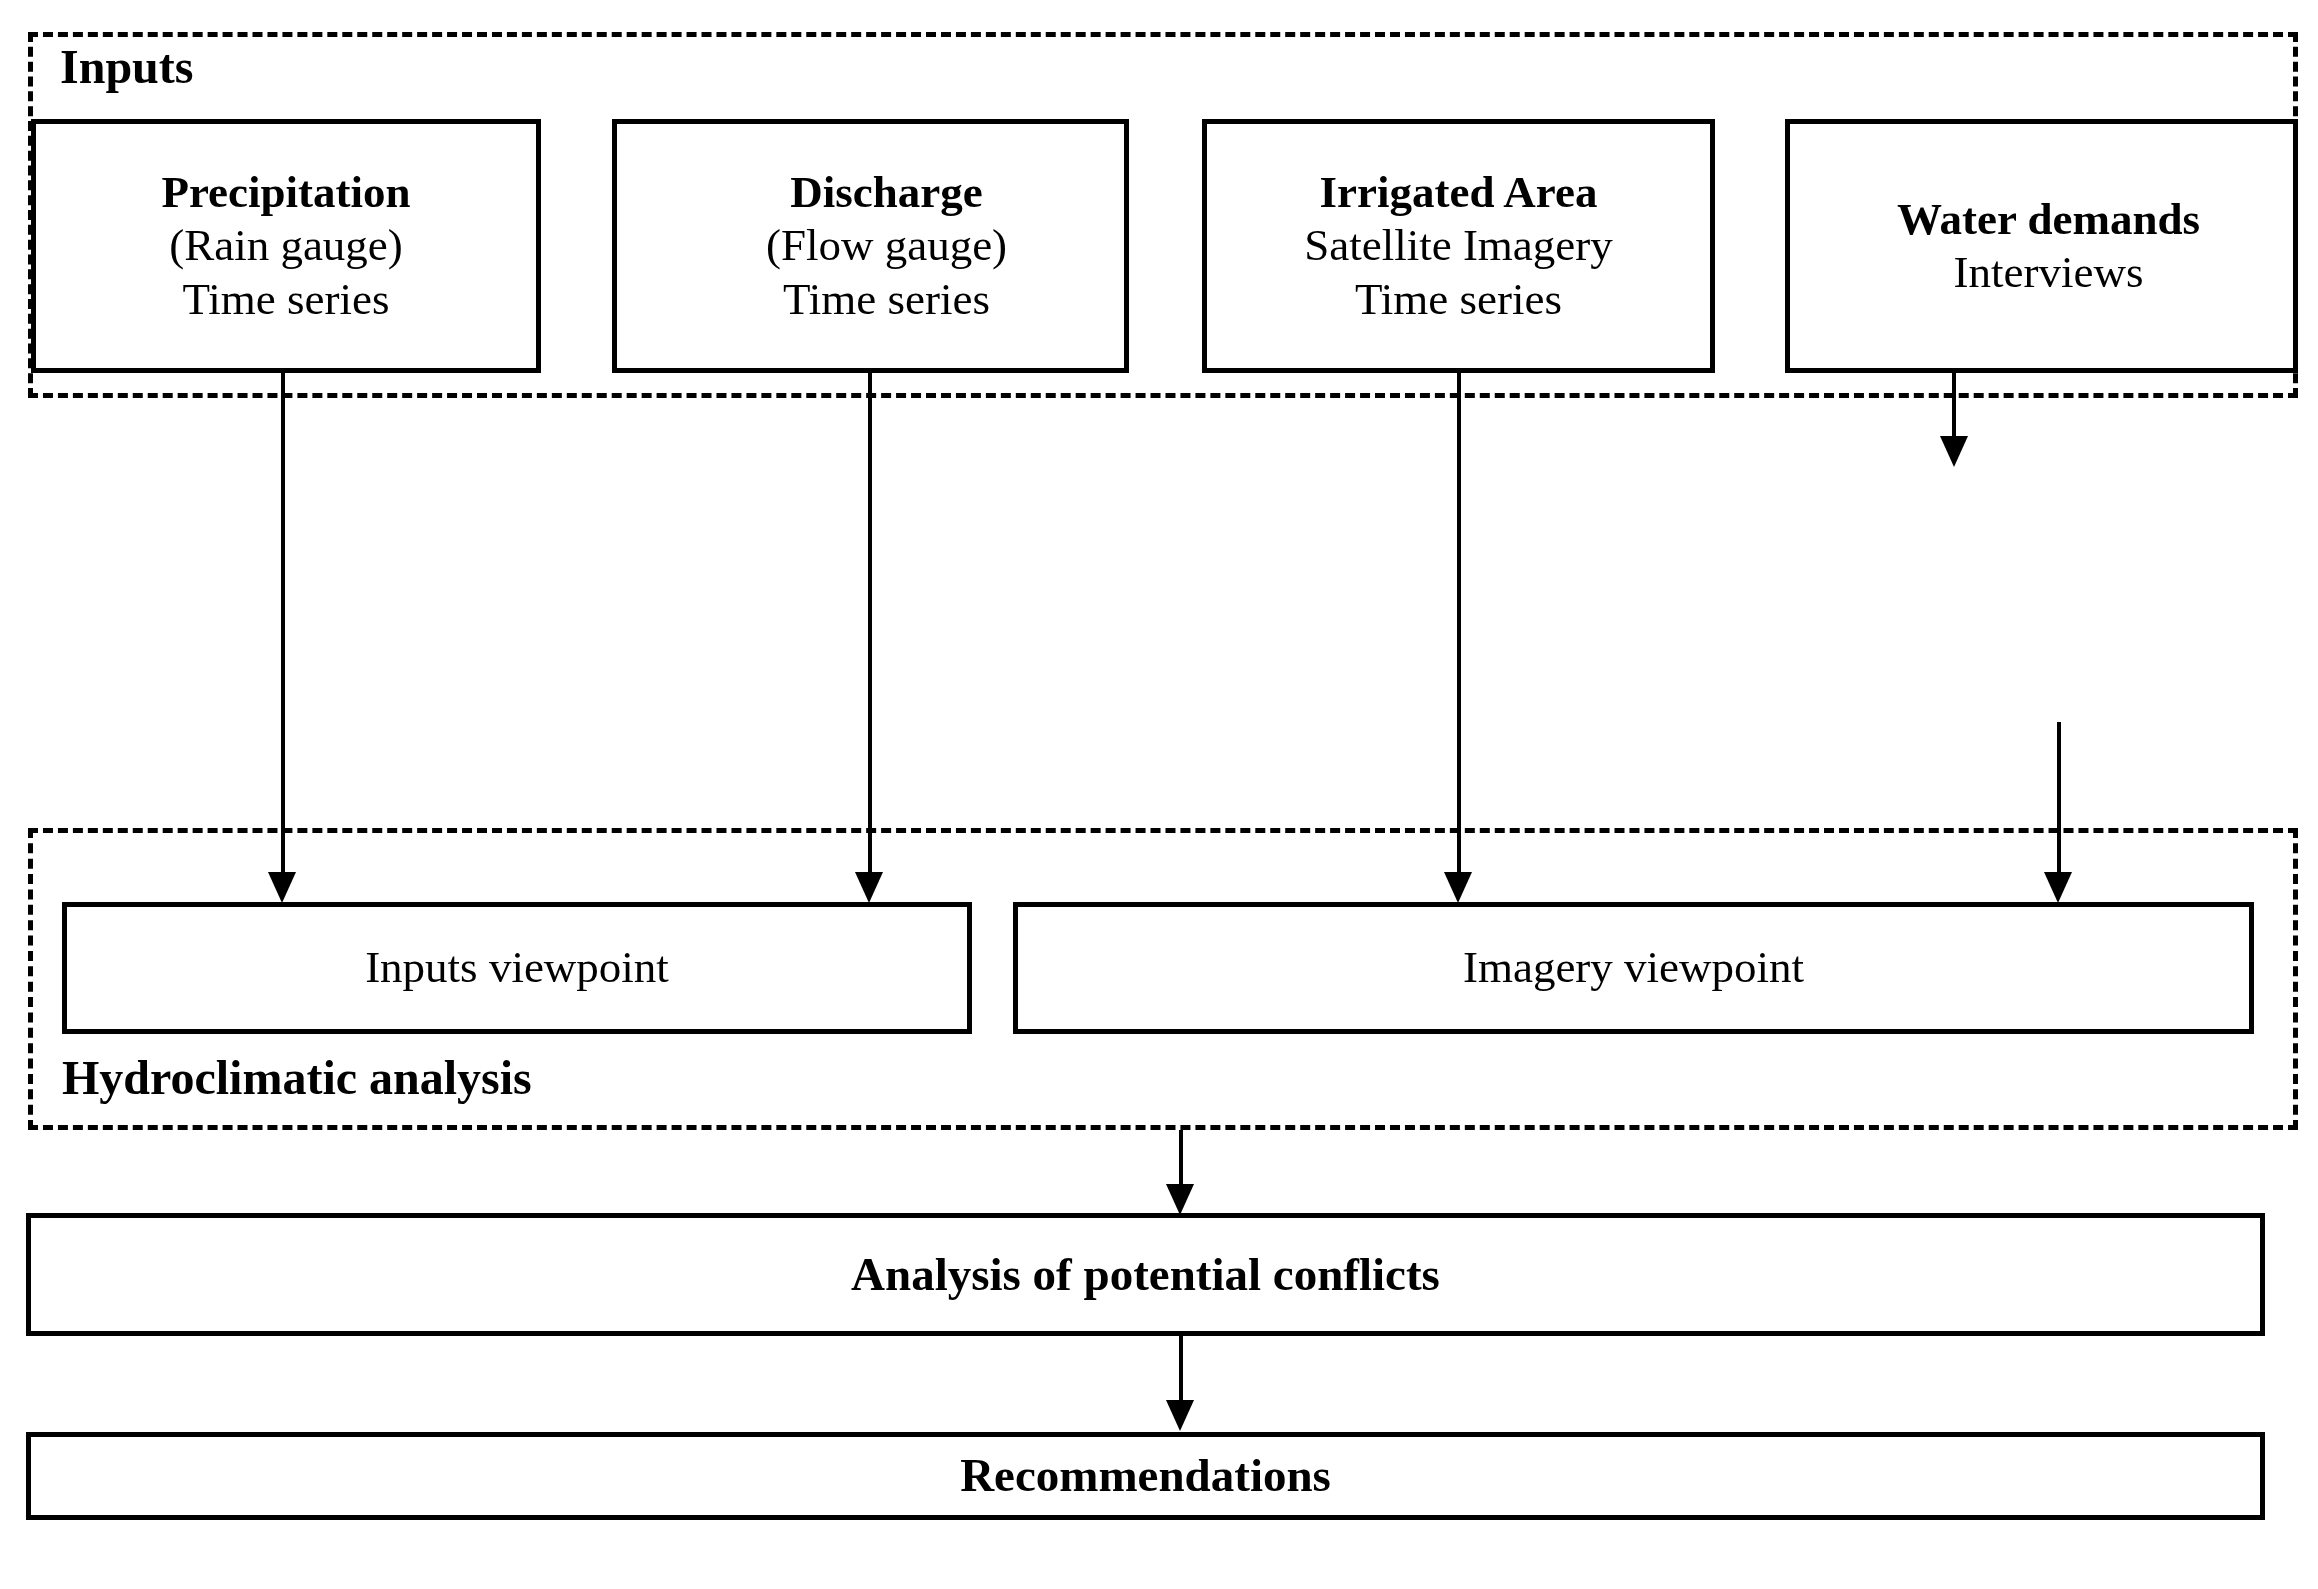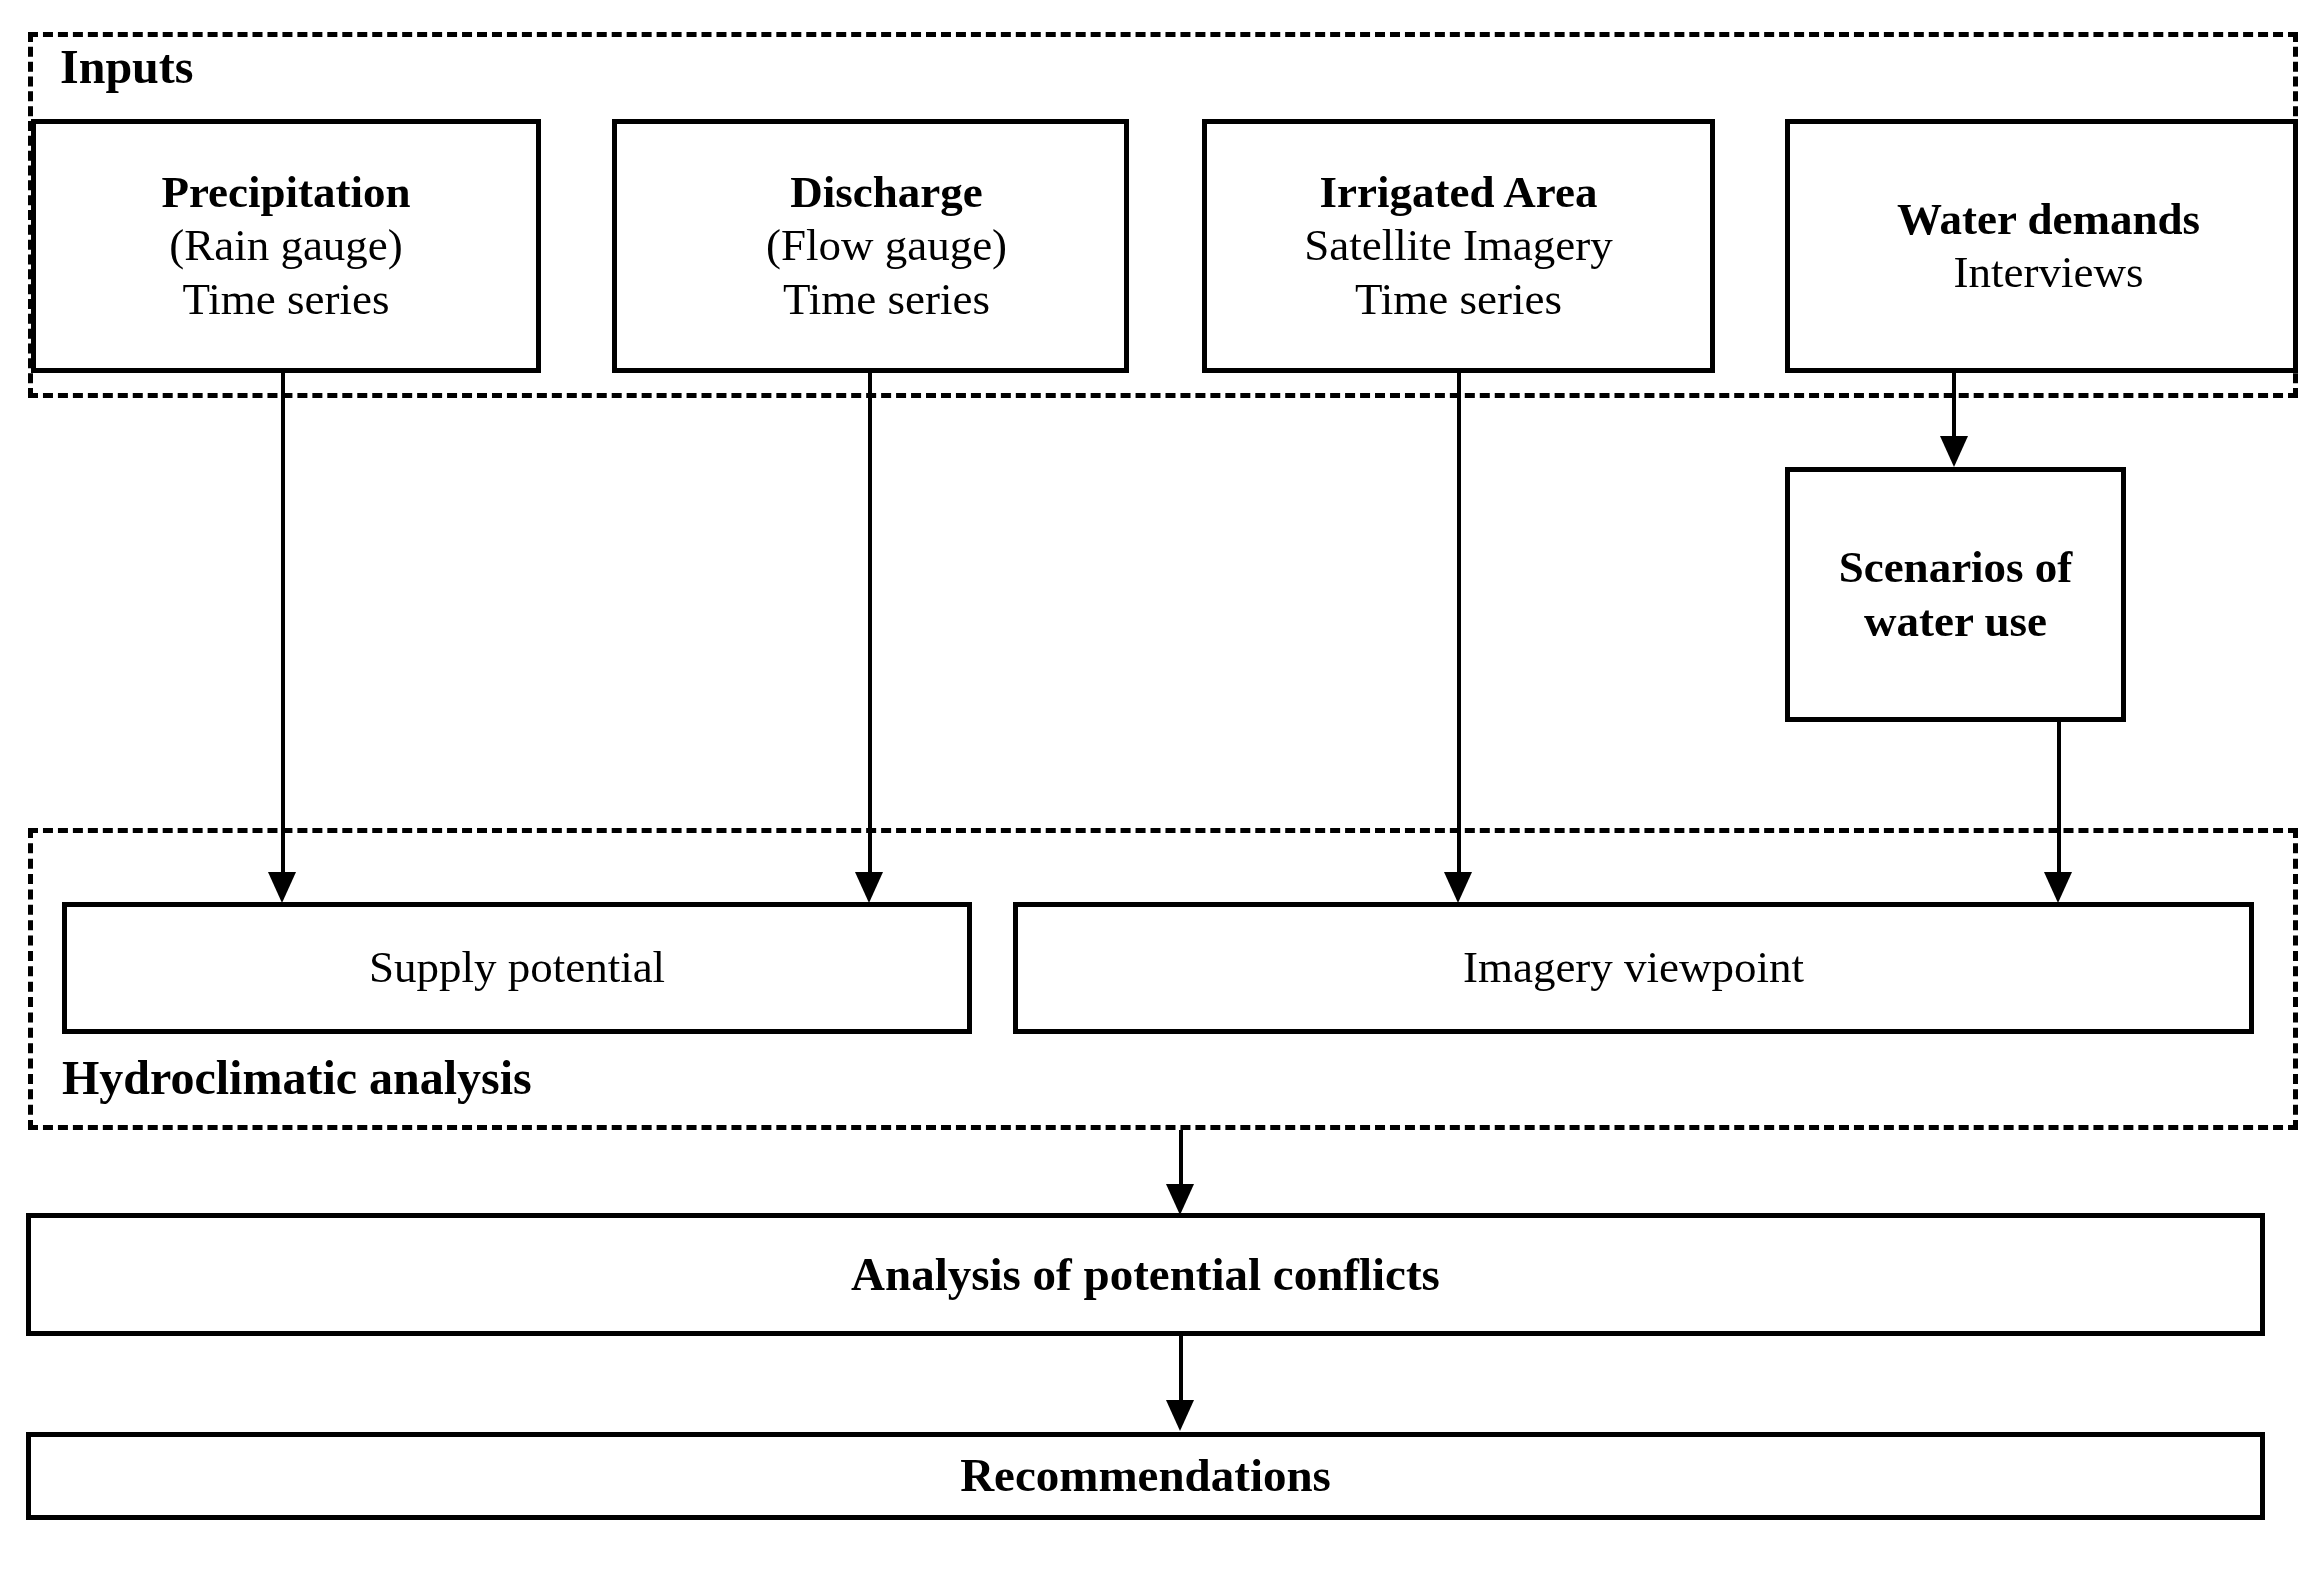--- a/index.html
+++ b/index.html
@@ -94,30 +94,26 @@
     <span class="ttl">Irrigated Area</span>
     <span class="sub">Satellite Imagery</span>
     <span class="sub">Time series</span>
   </div>
 
   <div class="node node-in" style="left:1785px; top:119px; width:513px; height:254px;padding-left:14px;">
     <span class="ttl">Water demands</span>
     <span class="sub">Interviews</span>
   </div>
 
-  <div class="node node-scn" style="left:1785px; top:467px; width:341px; height:255px;">
-    <span class="ttl">Scenarios of</span>
-    <span class="ttl">water use</span>
-  </div>
 
   <div class="group-dashed" style="left:28px; top:828px; width:2270px; height:302px;"></div>
   <div class="group-label" style="left:62px; top:1054px; font-size:48px;">Hydroclimatic analysis</div>
 
   <div class="node node-vp" style="left:62px; top:902px; width:910px; height:132px;">
-    <span class="sub">Supply potential</span>
+    <span class="sub">Inputs viewpoint</span>
   </div>
 
   <div class="node node-vp" style="left:1013px; top:902px; width:1241px; height:132px;">
     <span class="sub">Imagery viewpoint</span>
   </div>
 
   <div class="node node-wide" style="left:26px; top:1213px; width:2239px; height:123px;">
     <span class="ttl">Analysis of potential conflicts</span>
   </div>
 

